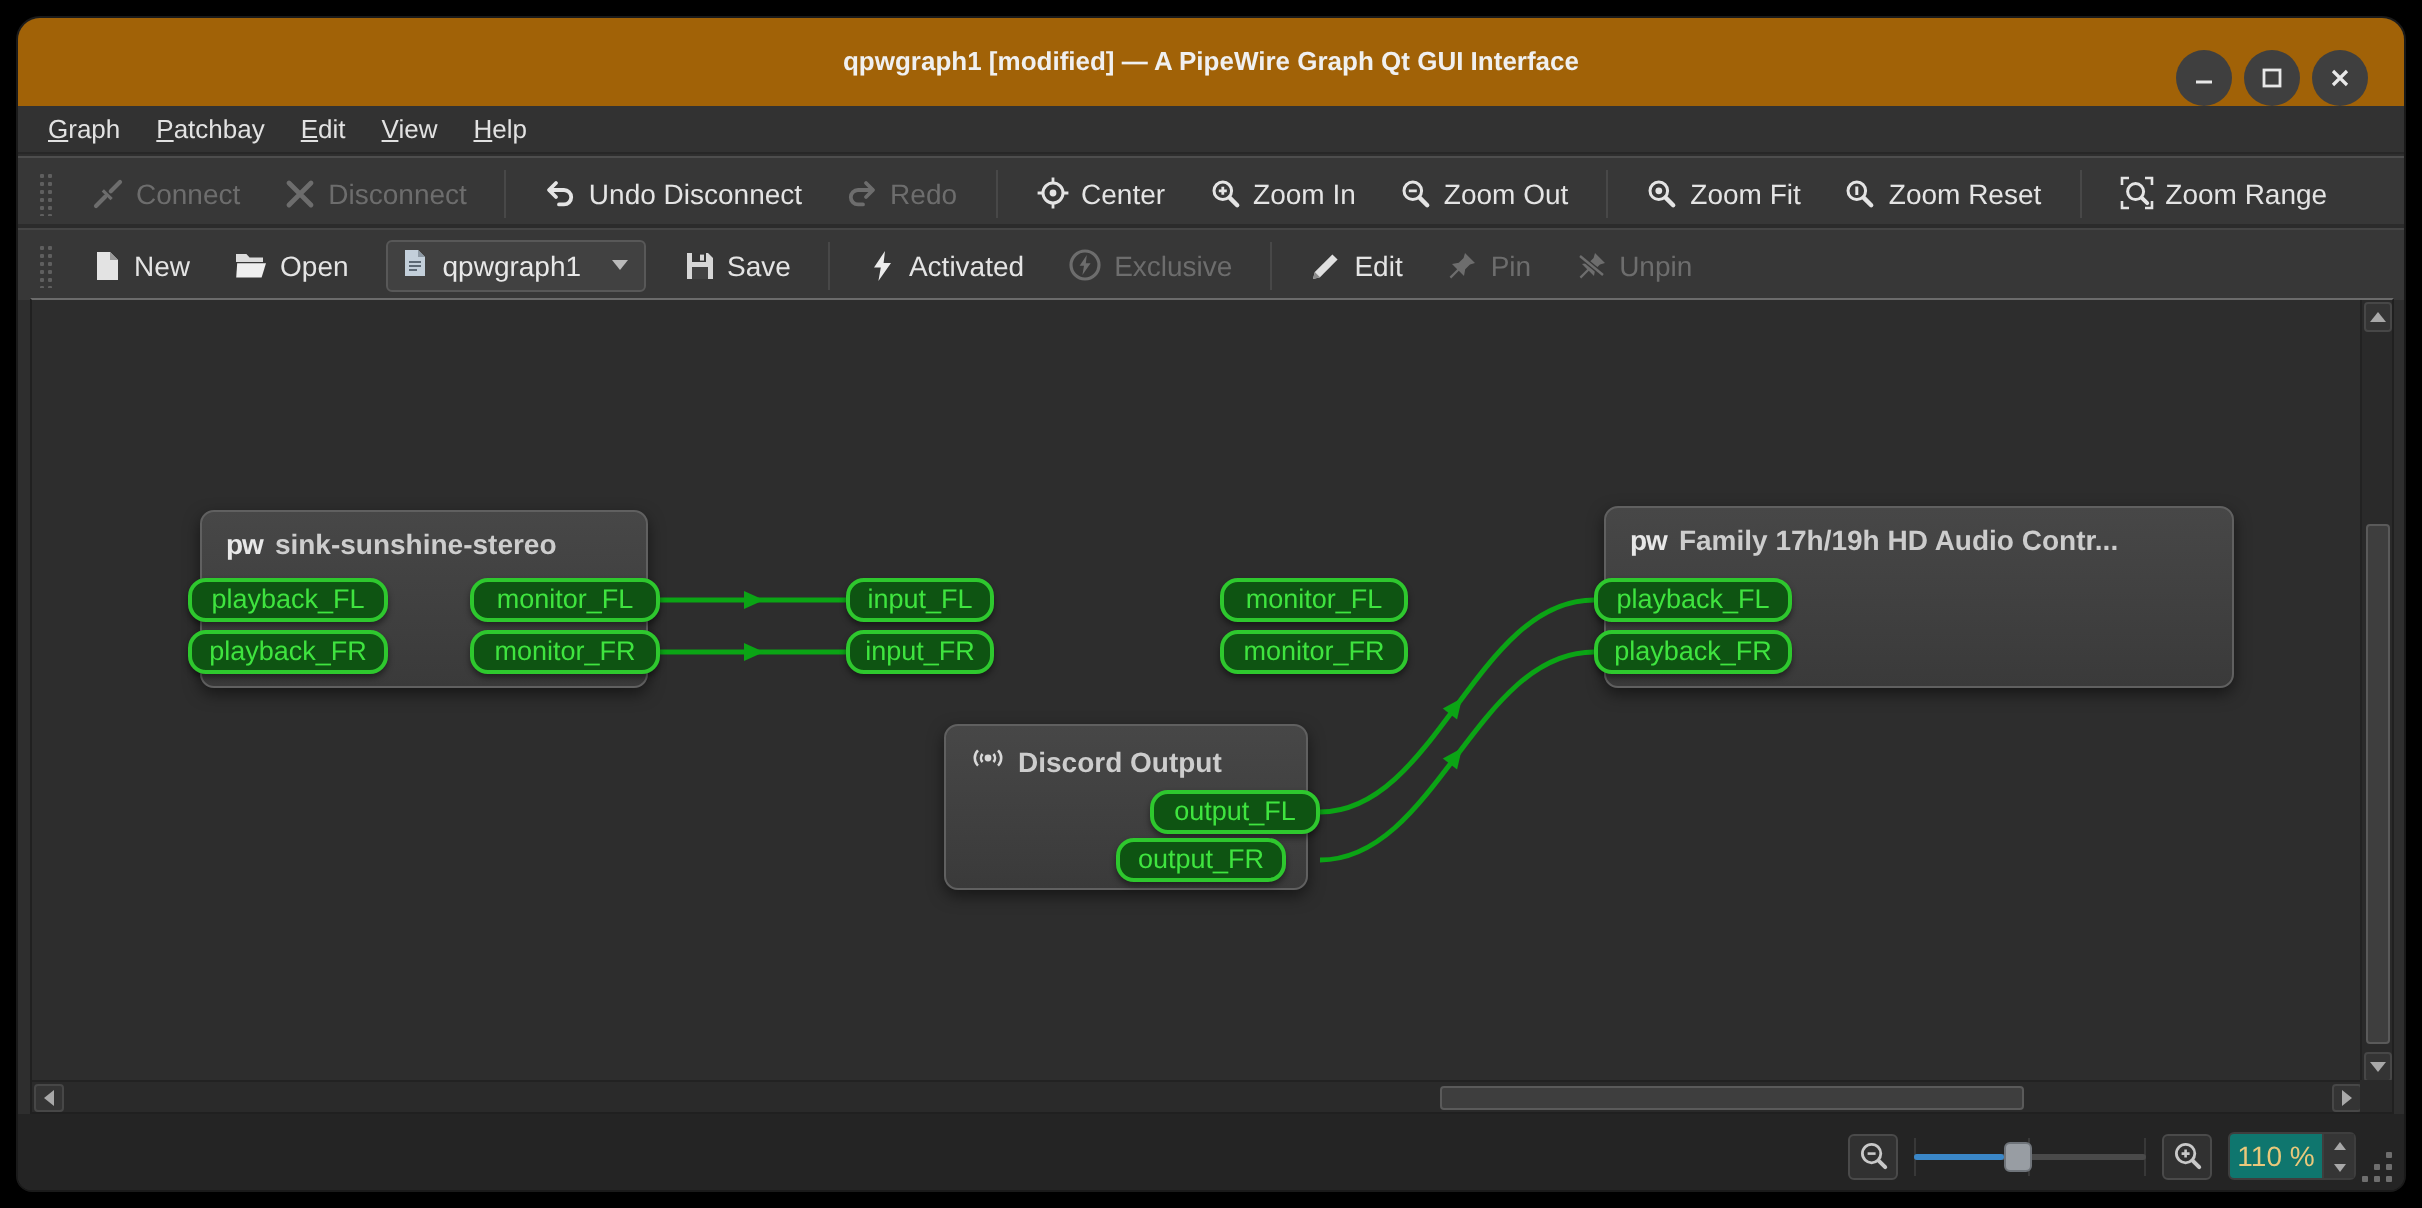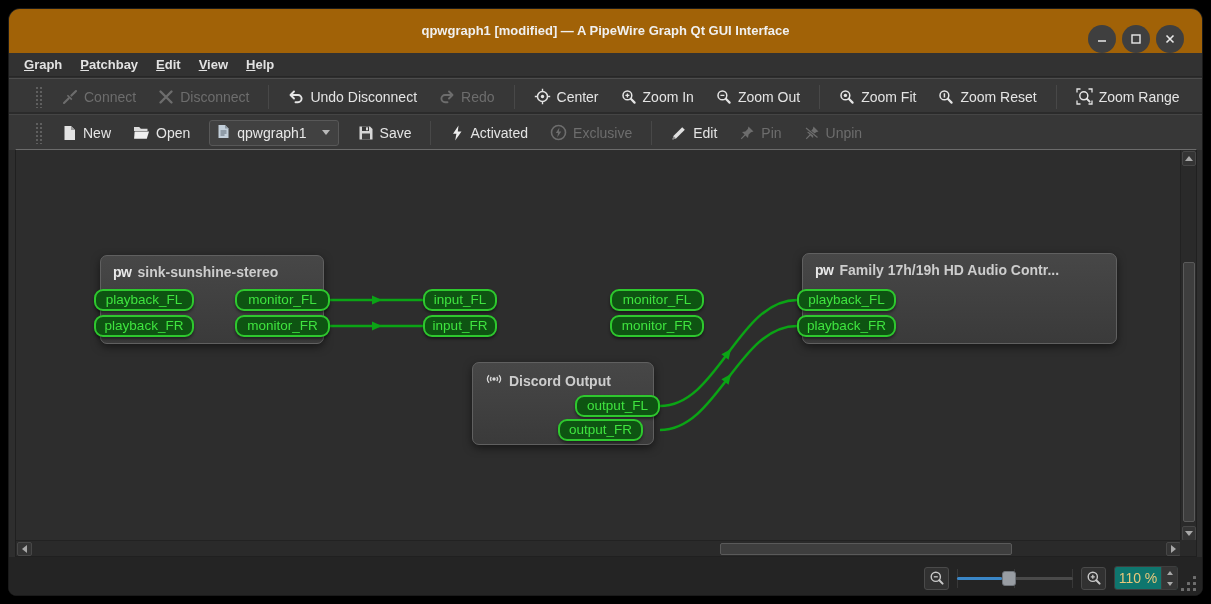--- a/index.html
+++ b/index.html
@@ -14,26 +14,26 @@
   .titlebar .title { position:absolute; left:0; right:0; top:14px; text-align:center;
                      color:#f0f0f0; font-size:13px; font-weight:bold; }
   .winbtn { position:absolute; top:16px; width:28px; height:28px; border-radius:50%;
             background:#3f3f3f; display:flex; align-items:center; justify-content:center; }
   .winbtn svg { display:block; }
   .btn-min { right:86px; } .btn-max { right:52px; } .btn-close { right:18px; }
 
   
   .menubar { position:absolute; left:0; top:44px; width:100%; height:24px; background:#323232;
              display:flex; align-items:center; padding-left:6px; border-bottom:1px solid #272727; }
-  .menu-item { color:#e2e2e2; font-size:13px; padding:18px 9px; cursor:default;font-weight:bold; }
+  .menu-item { color:#e2e2e2; font-size:13px; padding:18px 9px; cursor:default; }
   .menu-item .u { text-decoration:underline; }
 
   
   .toolbar { position:absolute; left:0; width:100%; height:36px; background:#373737;
-             display:flex; align-items:center; gap:4px; padding-left:24px; }
+             display:flex; align-items:center; gap:4px; padding-left:8px; }
   .toolbar1 { top:69px; border-top:1px solid #4d4d4d; }
   .toolbar2 { top:105px; border-top:1px solid #454545; box-shadow:0 -2px 0 #2b2b2b; }
   .tb-handle { width:8px; height:22px; margin:0 6px 0 2px;
                background-image:radial-gradient(#5f5f5f 1px, transparent 1.2px);
                background-size:4px 4px; }
   .tb-btn { display:flex; align-items:center; gap:6px; padding:5px 9px; border-radius:3px;
             color:#e4e4e4; font-size:14px; }
   .tb-btn.disabled { color:#6d6d6d; }
   .tb-btn .icn { display:flex; align-items:center; }
   .tb-sep { width:1px; height:24px; background:#292929; border-right:1px solid #484848; margin:0 6px; }

